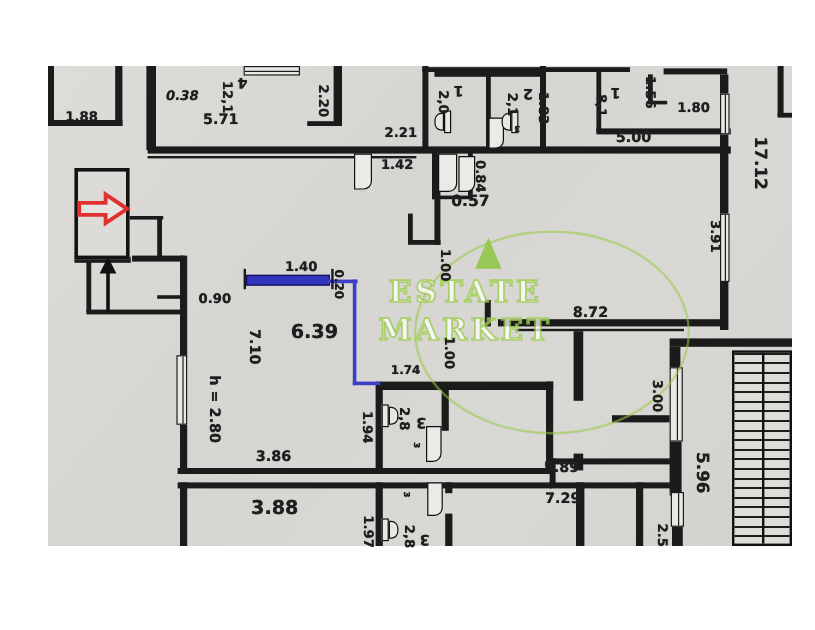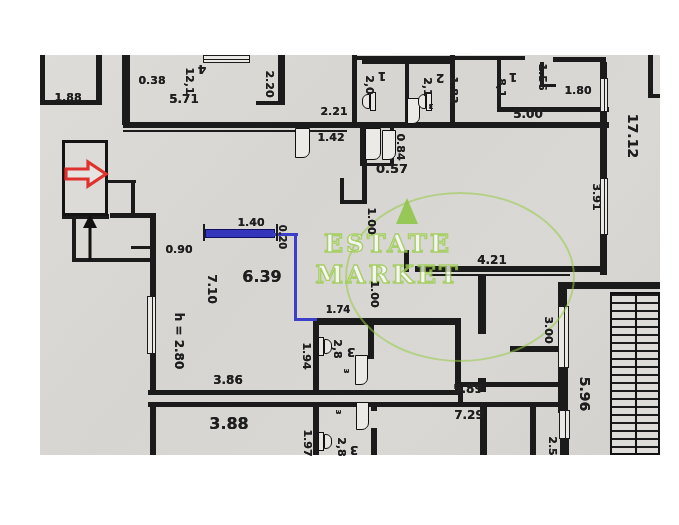--- a/index.html
+++ b/index.html
@@ -153,21 +153,21 @@
 
   <div class="wm-circle"></div>
   <div class="wm-logo"></div>
   <div class="wm">
     <div>ESTATE</div>
     <div>MARKET</div>
   </div>
 
   <div id="labels">
       <span class="lbl" style="left: 68px; top: 97px; font-size: 11px;">1.88</span>
-      <span class="lbl" style="left: 152px; top: 80px; font-size: 11px;">0.38</span>
+      <span class="lbl" style="left: 152px; top: 80px; font-size: 11px; font-style: italic;">0.38</span>
       <span class="lbl" style="left: 184px; top: 99px; font-size: 12px;">5.71</span>
       <span class="lbl r90" style="left: 189px; top: 81px; font-size: 11px;">12,1</span>
       <span class="lbl r180" style="left: 202px; top: 69px; font-size: 12px;">4</span>
       <span class="lbl r90" style="left: 269px; top: 84px; font-size: 11px;">2.20</span>
       <span class="lbl" style="left: 334px; top: 111px; font-size: 11px;">2.21</span>
       <span class="lbl" style="left: 331px; top: 137px; font-size: 11px;">1.42</span>
       <span class="lbl" style="left: 392px; top: 168px; font-size: 13px;">0.57</span>
       <span class="lbl r90" style="left: 400px; top: 147px; font-size: 11px;">0.84</span>
       <span class="lbl r90" style="left: 369px; top: 85px; font-size: 11px;">2,0</span>
       <span class="lbl r180" style="left: 382px; top: 76px; font-size: 12px;">1</span>
@@ -182,21 +182,21 @@
       <span class="lbl" style="left: 528px; top: 114px; font-size: 12px;">5.00</span>
       <span class="lbl r90" style="left: 633px; top: 136px; font-size: 14px;">17.12</span>
       <span class="lbl r90" style="left: 596px; top: 197px; font-size: 11px;">3.91</span>
       <span class="lbl" style="left: 251px; top: 222px; font-size: 11px;">1.40</span>
       <span class="lbl r90" style="left: 282px; top: 237px; font-size: 10px;">0.20</span>
       <span class="lbl" style="left: 179px; top: 249px; font-size: 11px;">0.90</span>
       <span class="lbl" style="left: 262px; top: 276px; font-size: 16px;">6.39</span>
       <span class="lbl r90" style="left: 212px; top: 289px; font-size: 12px;">7.10</span>
       <span class="lbl r90" style="left: 371px; top: 221px; font-size: 11px;">1.00</span>
       <span class="lbl r90" style="left: 374px; top: 294px; font-size: 11px;">1.00</span>
-      <span class="lbl" style="left: 492px; top: 260px; font-size: 12px;">4.21</span>
+      <span class="lbl" style="left: 492px; top: 260px; font-size: 12px;">8.72</span>
       <span class="lbl" style="left: 338px; top: 309px; font-size: 10px;">1.74</span>
       <span class="lbl r90" style="left: 179px; top: 341px; font-size: 12px;">h = 2.80</span>
       <span class="lbl r90" style="left: 306px; top: 356px; font-size: 11px;">1.94</span>
       <span class="lbl r90" style="left: 337px; top: 349px; font-size: 11px;">2,8</span>
       <span class="lbl r180" style="left: 351px; top: 352px; font-size: 12px;">3</span>
       <span class="lbl r90" style="left: 347px; top: 371px; font-size: 9px;">ɜ</span>
       <span class="lbl r90" style="left: 548px; top: 330px; font-size: 11px;">3.00</span>
       <span class="lbl" style="left: 228px; top: 380px; font-size: 12px;">3.86</span>
       <span class="lbl" style="left: 468px; top: 377px; font-size: 12px; margin-top: 12px;">5.89</span>
       <span class="lbl r90" style="left: 585px; top: 394px; font-size: 14px;">5.96</span>

